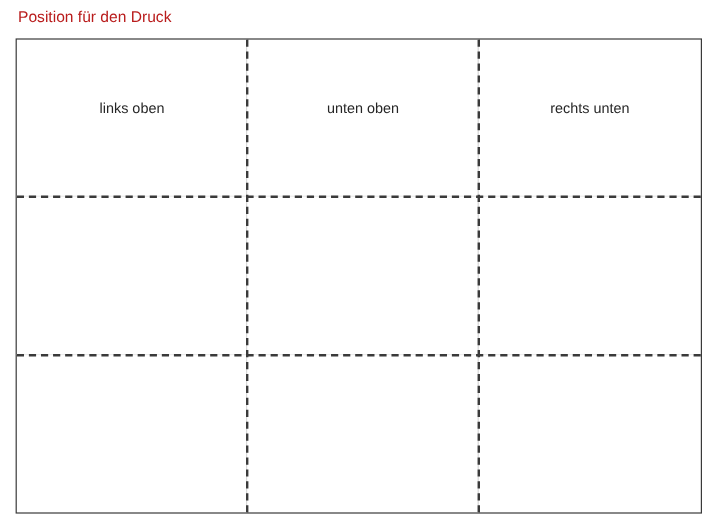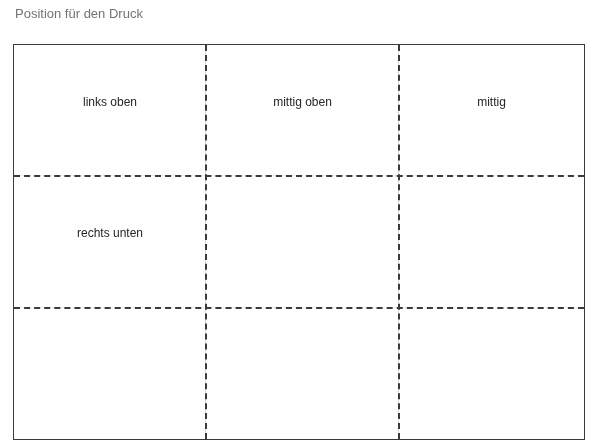--- a/index.html
+++ b/index.html
@@ -16,35 +16,34 @@
     -webkit-font-smoothing: antialiased;
   }
 
   
   #page-title {
     position: absolute;
     left: 15px;
     top: 5px;
     font-size: 13px;
     line-height: 17px;
-    color: #737373;
+    color: #b91c1c;
     white-space: nowrap;
   }
 
   
   #print-area {
     position: absolute;
     left: 13px;
     top: 32px;
     width: 572px;
     height: 396px;
     box-sizing: border-box;
     border: 1px solid #3a3a3a;
     background: #ffffff;
-    margin-top: 12px;
   }
 
   
   .guide-v {
     position: absolute;
     top: 0;
     width: 1px;
     height: 100%;
     background: #d8d8d8;
   }
@@ -115,25 +114,22 @@
   <div class="divider-v" id="divider-v-1"></div>
   <div class="divider-v" id="divider-v-2"></div>
   <div class="divider-h" id="divider-h-1"></div>
   <div class="divider-h" id="divider-h-2"></div>
 
   <div id="cell-grid">
     <div class="grid-cell">
       <span class="cell-label">links oben</span>
     </div>
     <div class="grid-cell">
-      <span class="cell-label">mittig oben</span>
+      <span class="cell-label">unten oben</span>
     </div>
 
-    <div class="grid-cell">
-      <span class="cell-label">mittig</span>
-    </div>
 
     <div class="grid-cell">
       <span class="cell-label">rechts unten</span>
     </div>
   </div>
 
 </div>
 
 </body></html>

